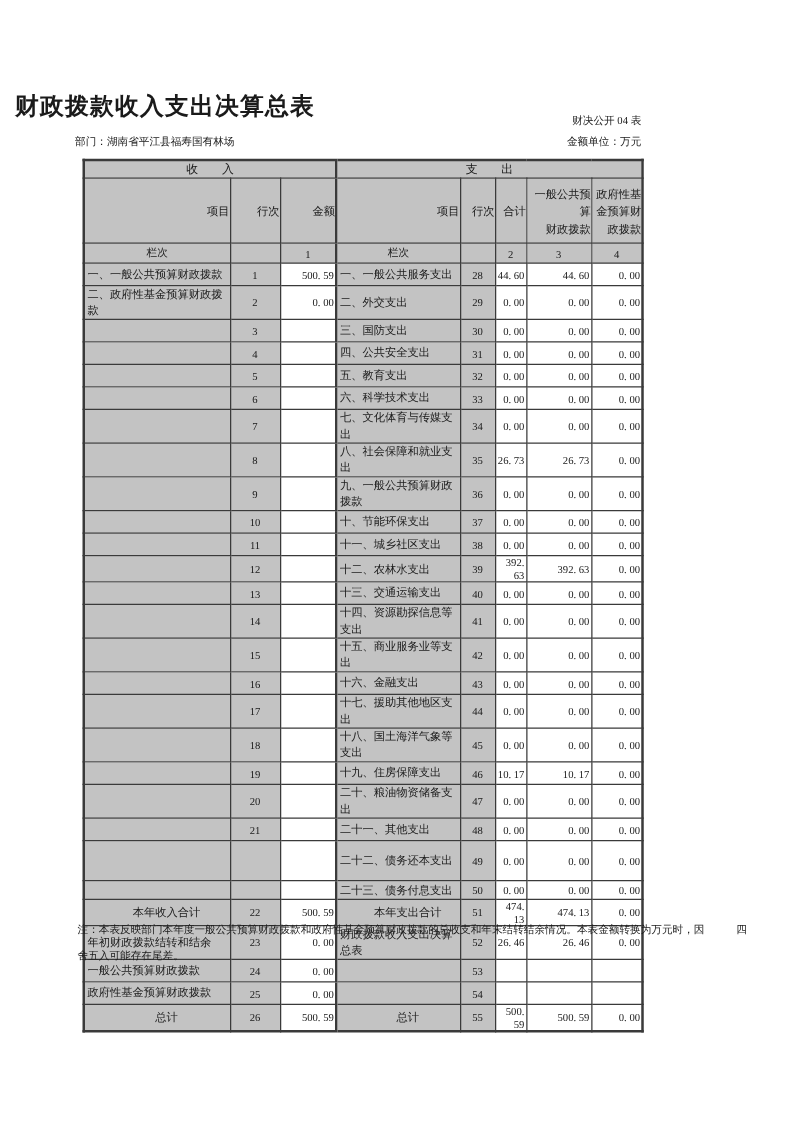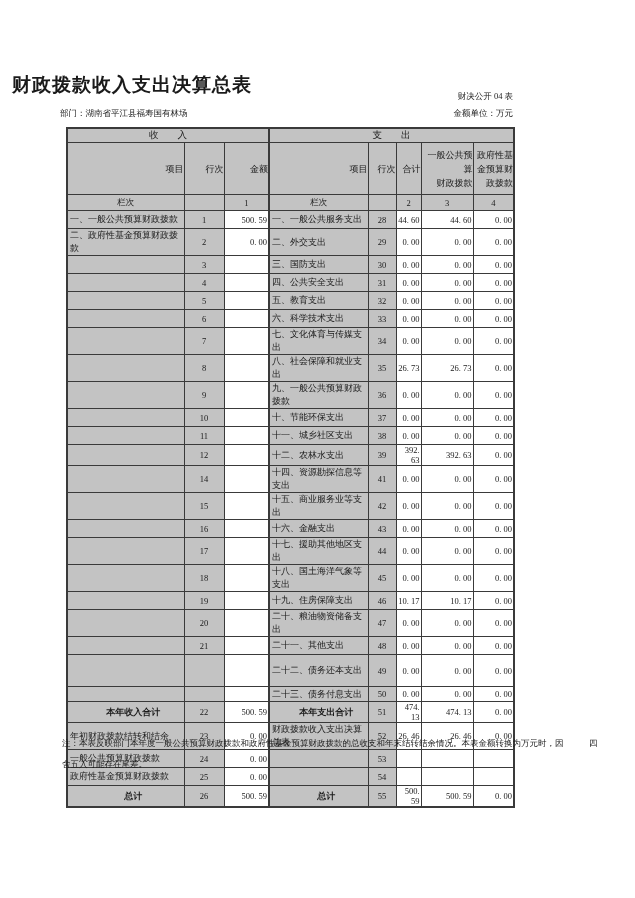--- a/index.html
+++ b/index.html
@@ -19,21 +19,21 @@
   .col-row th{height:51px;font-size:9px;line-height:14px;text-align:right;
               background:#c3c3c3;white-space:pre-line;}
   .lanci-row td{height:15px;font-size:8.5px;text-align:center;background:#c3c3c3;}
   tbody td{height:17px;font-size:9px;}
   td.lbl{text-align:left;padding-left:2px;background:#c3c3c3;}
   td.num{text-align:center;background:#c3c3c3;font-size:8.5px;}
   td.val{text-align:right;padding-right:1px;background:#ffffff;font-size:8.5px;}
   tr.tall td{height:31px;}
   tr.short td{height:14px;}
   tr.total td{height:15px;}
-  tr.total td.lbl{text-align:center;font-weight:bold;padding-left:15px;}
+  tr.total td.lbl{text-align:center;font-weight:normal;padding-left:15px;}
   tr.indent td.lbl:first-child{}
   .exp-div{border-left-width:2px !important;}
   .note{position:absolute;top:733px;left:62px;width:460px;font-size:8.5px;line-height:21px;}
   .note div{white-space:nowrap;}
 </style>
 </head>
 <body>
 
 <div class="page">
 
@@ -200,20 +200,30 @@
           <td class="num">12</td>
           <td class="val"></td>
           <td class="lbl exp-div">十二、农林水支出</td>
           <td class="num">39</td>
           <td class="val">392. 63</td>
           <td class="val">392. 63</td>
           <td class="val">0. 00</td>
         </tr>
         <tr>
           <td class="lbl"></td>
+          <td class="num">13</td>
+          <td class="val"></td>
+          <td class="lbl exp-div">十三、交通运输支出</td>
+          <td class="num">40</td>
+          <td class="val">0. 00</td>
+          <td class="val">0. 00</td>
+          <td class="val">0. 00</td>
+        </tr>
+        <tr>
+          <td class="lbl"></td>
           <td class="num">14</td>
           <td class="val"></td>
           <td class="lbl exp-div">十四、资源勘探信息等支出</td>
           <td class="num">41</td>
           <td class="val">0. 00</td>
           <td class="val">0. 00</td>
           <td class="val">0. 00</td>
         </tr>
         <tr>
           <td class="lbl"></td>

